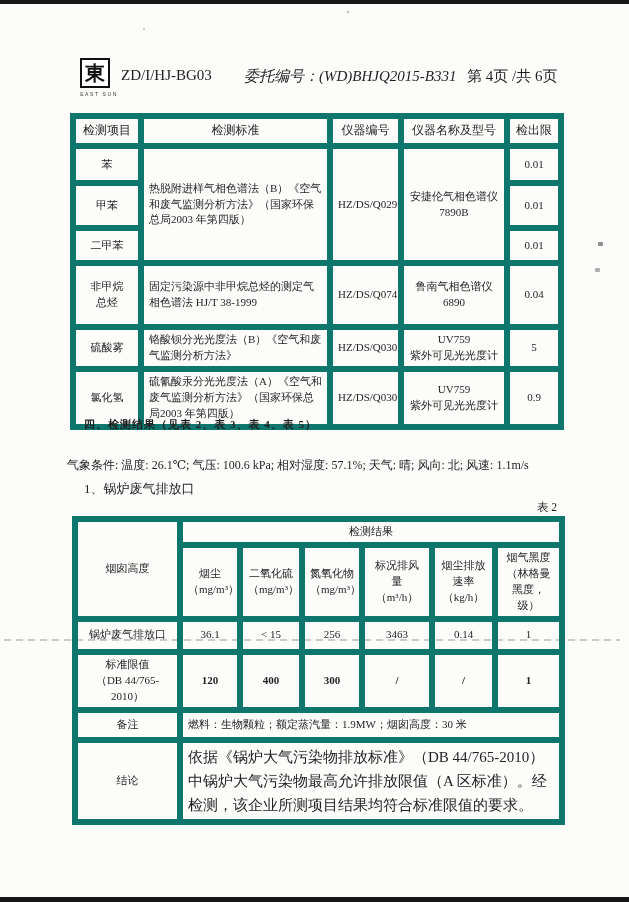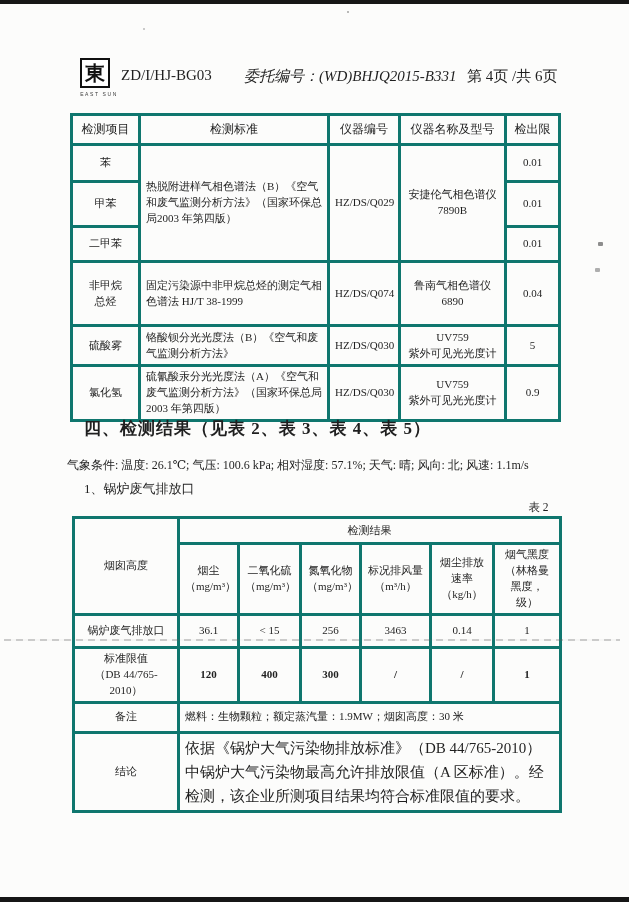--- a/index.html
+++ b/index.html
@@ -28,41 +28,41 @@
     font-family:"Liberation Sans","DejaVu Sans",sans-serif;
   }
   .hdr-text{position:absolute;top:67px;font-size:15px;white-space:nowrap;}
   .doc-code{left:121px;}
   .commission{left:244px;font-style:italic;}
   .page-info{left:467px;}
 
   
   table{border-collapse:collapse;table-layout:fixed;position:absolute;}
   td,th{
-    border:3px solid #0f766e;
+    border:6px solid #0f766e;
     font-size:11px;font-weight:normal;
     text-align:center;vertical-align:middle;
     padding:2px 5px;line-height:1.45;
     overflow:hidden;
   }
   .pre{white-space:pre-line;text-align:center;}
   .left{text-align:left;}
   .method-table{left:70px;top:113px;width:488px;}
   .result-table{left:72px;top:516px;width:487px;}
   .method-table th{font-size:12px;}
   .result-table .std-val{font-weight:bold;}
 
   
   .section-title{
     position:absolute;left:84px;top:417px;
-    font-size:17px;font-weight:bold;letter-spacing:1px;white-space:nowrap;
+    font-size:11px;font-weight:bold;letter-spacing:1px;white-space:nowrap;
   }
   .weather{position:absolute;left:67px;top:457px;font-size:12px;white-space:nowrap;}
   .subsection{position:absolute;left:84px;top:480px;font-size:13px;white-space:nowrap;}
-  .table2-label{position:absolute;left:520px;top:500px;width:37px;font-size:11.5px;text-align:center;}
+  .table2-label{position:absolute;left:520px;top:500px;width:37px;font-size:11.5px;text-align:right;}
 
   
   .fold-line{
     position:absolute;left:4px;top:639px;width:616px;height:2px;
     background:repeating-linear-gradient(90deg,
       rgba(90,90,90,.55) 0 7px, rgba(120,120,120,.08) 7px 12px);
     opacity:.55;pointer-events:none;
   }
   .speck{position:absolute;background:#8d8d8d;border-radius:1px;}
   .sp1{left:598px;top:242px;width:5px;height:4px;}

